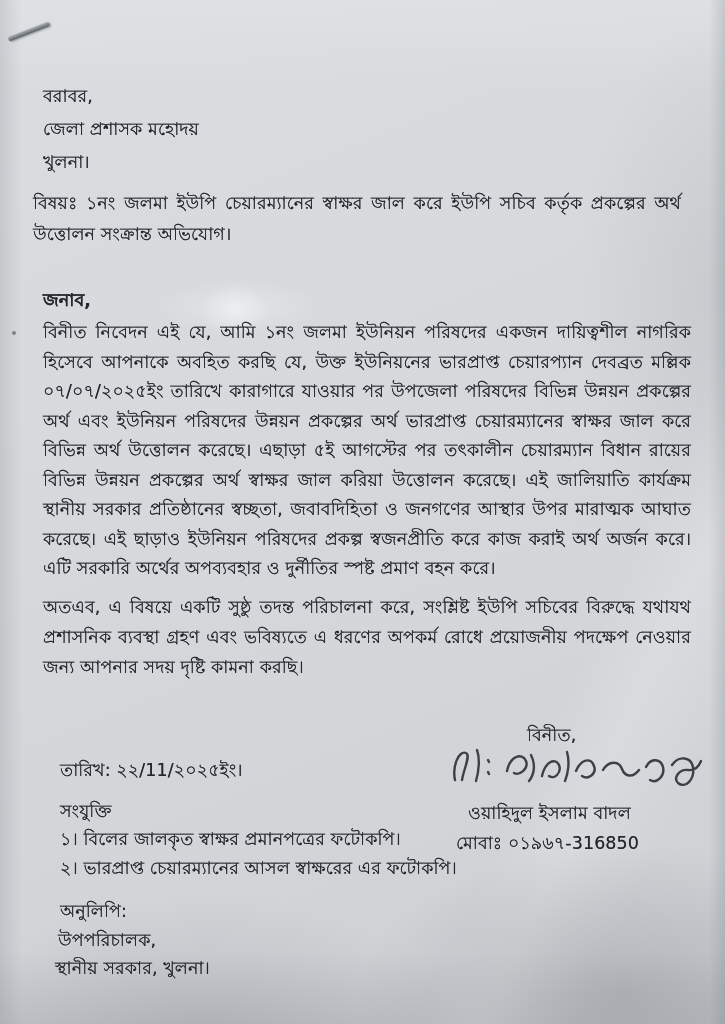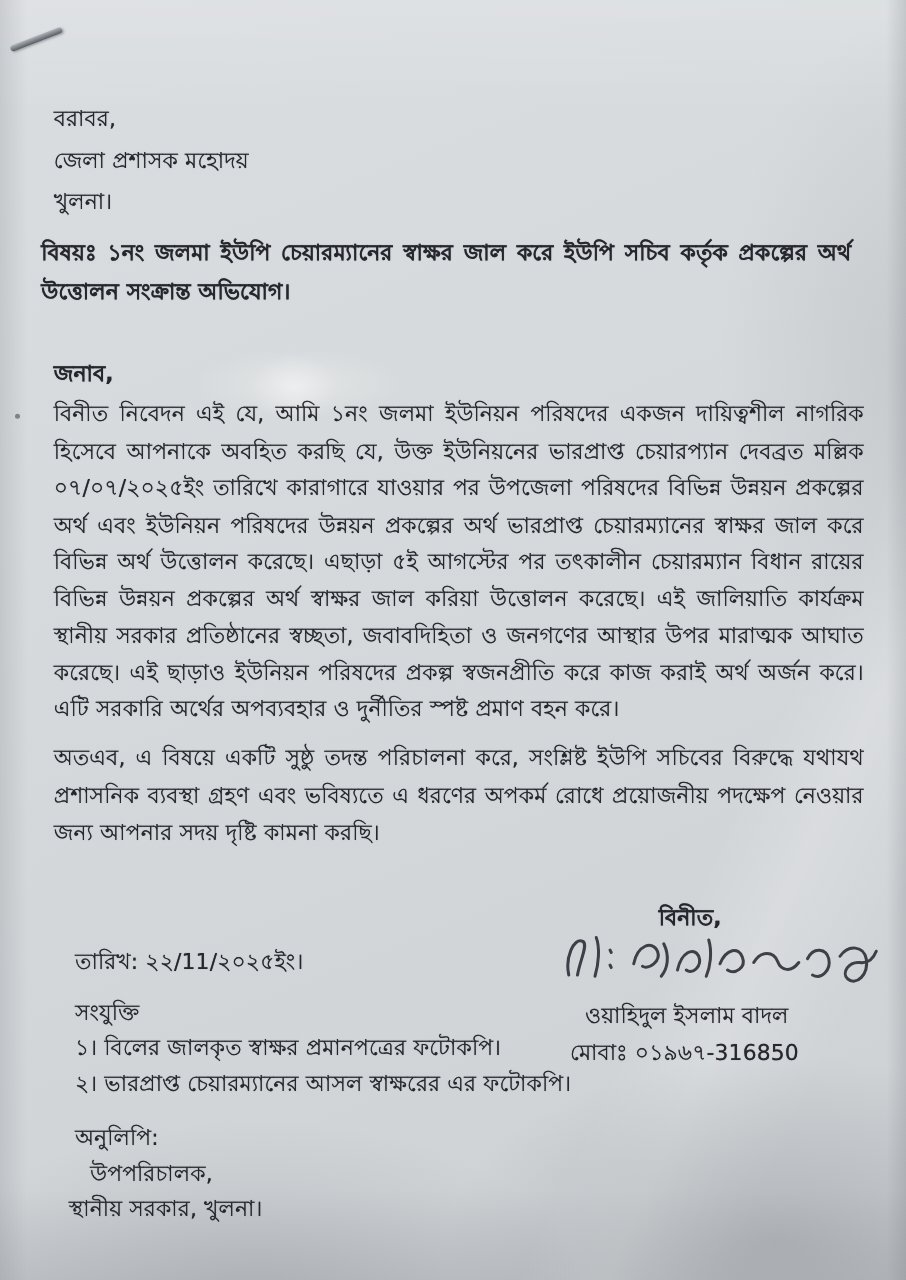--- a/index.html
+++ b/index.html
@@ -46,36 +46,36 @@
     position: absolute;
     color: #26272e;
     font-size: 17.5px;
     line-height: 30px;
     letter-spacing: 0.1px;
     text-shadow: 0 0 0.6px rgba(42,43,52,0.75);
     white-space: nowrap;
   }
   .wrap { white-space: normal; }
   .just { text-align: justify; text-align-last: left; }
-  .bold { font-weight: bold; }
+  .bold { font-weight: normal; }
   #recipient { left: 43px; top: 80px; line-height: 33px; }
   #subject   { left: 33px; top: 188px; width: 648px; line-height: 31px; }
   #salutation{ left: 43px; top: 285px; font-weight: bold; }
   #para1     { left: 43px; top: 318px; width: 648px; line-height: 29.5px; }
   #para2     { left: 43px; top: 592px; width: 648px; line-height: 30px; }
   #closing-label { left: 527px; top: 720px; }
   #signature { position: absolute; left: 443px; top: 740px; }
   #sig-name  { left: 468px; top: 798px; font-weight: normal; }
   #sig-mobile{ left: 456px; top: 828px; }
   #date-line { left: 60px; top: 755px; }
   #attach-heading { left: 60px; top: 796px; }
   #attach-1  { left: 60px; top: 824px; }
   #attach-2  { left: 60px; top: 853px; }
   #cc-heading{ left: 60px; top: 896px; }
-  #cc-1      { left: 72px; top: 925px; }
+  #cc-1      { left: 58px; top: 925px; }
   #cc-2      { left: 55px; top: 953px; text-align: center; }
   #margin-dot {
     position: absolute;
     left: 12px; top: 331px;
     width: 4px; height: 4px;
     border-radius: 50%;
     background: rgba(60,62,70,0.55);
   }
   #smudge {
     position: absolute;

